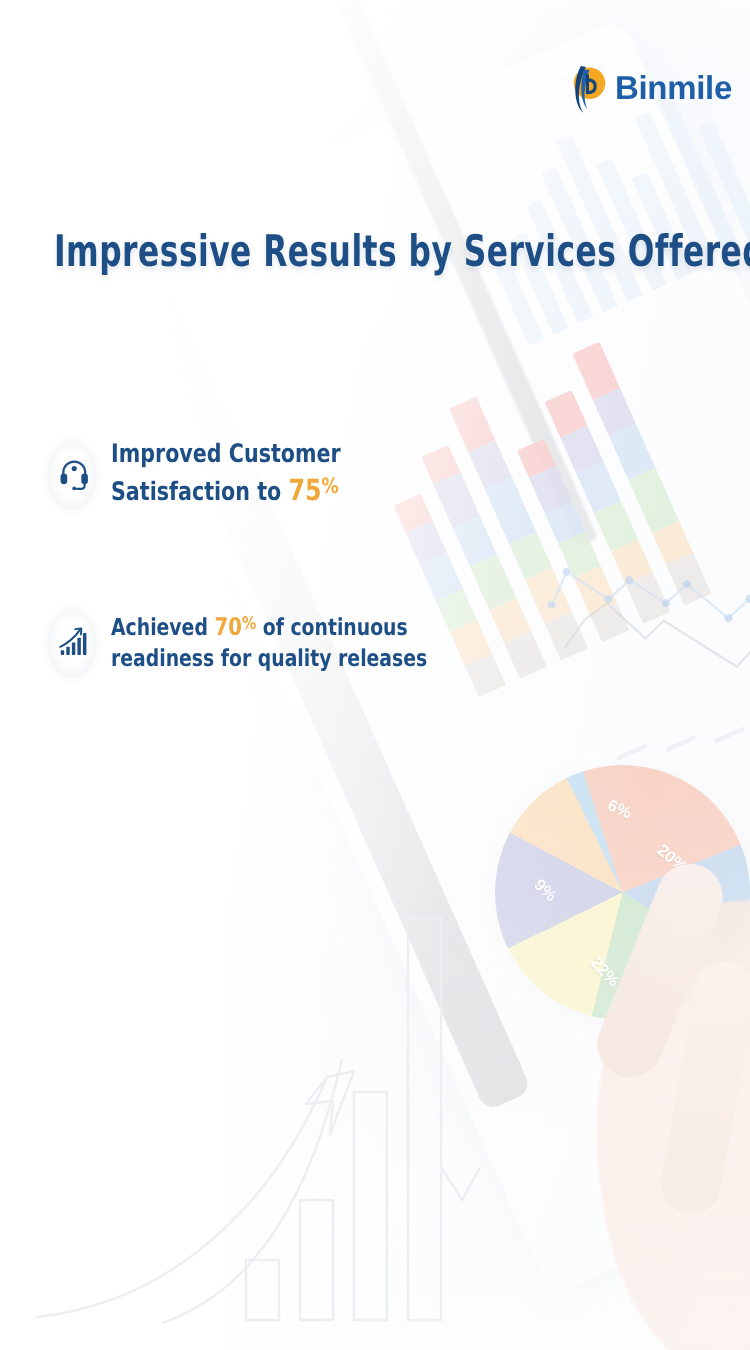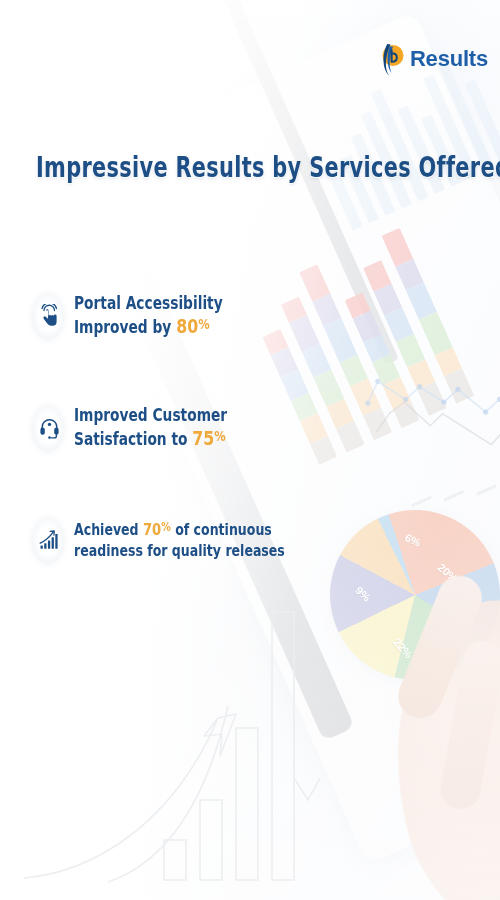--- a/index.html
+++ b/index.html
@@ -296,46 +296,27 @@
 
   <div class="logo">
     <span class="logo-mark">
       <svg width="27" height="34" viewBox="0 0 27 34">
         <circle cx="15" cy="13.5" r="10.5" fill="#f5a623"></circle>
         <path d="M9.2 2 C 5.6 9, 4.4 18, 6.6 26 C 7.6 29.8, 9.3 32, 11.2 33.4 C 8.2 30, 7.2 23, 8.4 16 C 9.1 11.6, 10.6 6.6, 12.6 2.6 Z" fill="#12457e"></path>
         <path d="M11.6 4.5 C 9.4 10.5, 8.8 18, 10.4 24.4 C 11.1 27.3, 12.3 29.4, 13.7 30.8 C 11.8 27.6, 11.2 21.4, 12.2 15.4 C 12.8 11.4, 13.8 7.6, 15 4.6 Z" fill="#1a62ad"></path>
         <path d="M13.6 8.2 L 13.6 19.8 M13.6 11.2 C 17.2 11.2, 18.8 12.6, 18.8 15.5 C 18.8 18.3, 17.2 19.8, 13.8 19.8" stroke="#12457e" stroke-width="2.1" fill="none" stroke-linecap="round"></path>
       </svg>
     </span>
-    <span class="logo-text">Results</span>
+    <span class="logo-text">Binmile</span>
   </div>
 
   <h1 class="title">Impressive Results by Services Offered</h1>
 
   <div class="stats">
 
-    <div class="stat">
-      <span class="stat-icon">
-        <svg width="19" height="24" viewBox="0 0 19 24">
-          <g fill="none" stroke="#1d4f86" stroke-width="1.3" stroke-linecap="round">
-            <path d="M4 6.5 A5 5 0 0 1 14.5 6.5"></path>
-            <path d="M2 4.5 A7.5 7.5 0 0 1 16.5 4.5"></path>
-          </g>
-          <path d="M8 6.5 v8.2 l-2.2-2 a1.5 1.5 0 0 0-2.1 2.1 L7.6 20 a4.6 4.6 0 0 0 3.6 1.8 h1.4 a4 4 0 0 0 4-4 V12 a1.4 1.4 0 0 0-2.8 0 a1.4 1.4 0 0 0-2.7 0 a1.4 1.4 0 0 0-2.6-.2 V6.5 a1.25 1.25 0 0 0-2.5 0 z" fill="#1d4f86"></path>
-        </svg>
-      </span>
-      <div class="stat-text">
-        <div>
-          <span>Portal Accessibility</span>
-        </div>
-        <div>
-          <span>Improved by </span><span class="pct"><span>80</span><span class="sign">%</span></span>
-        </div>
-      </div>
-    </div>
 
     <div class="stat">
       <span class="stat-icon">
         <svg width="21" height="22" viewBox="0 0 21 22">
           <path d="M3.2 12.5 V10 a7.3 7.3 0 0 1 14.6 0 v2.5" fill="none" stroke="#1d4f86" stroke-width="1.5" stroke-linecap="round"></path>
           <rect x="1.4" y="10.6" width="4.4" height="7.2" rx="2.1" fill="#1d4f86"></rect>
           <rect x="15.2" y="10.6" width="4.4" height="7.2" rx="2.1" fill="#1d4f86"></rect>
           <path d="M17.4 17.8 v1.1 a2 2 0 0 1-2 2 h-3.1" fill="none" stroke="#1d4f86" stroke-width="1.4" stroke-linecap="round"></path>
           <circle cx="10.5" cy="20.6" r="1.3" fill="#1d4f86"></circle>
           <circle cx="10.5" cy="7.4" r="1.7" fill="#1d4f86"></circle>

